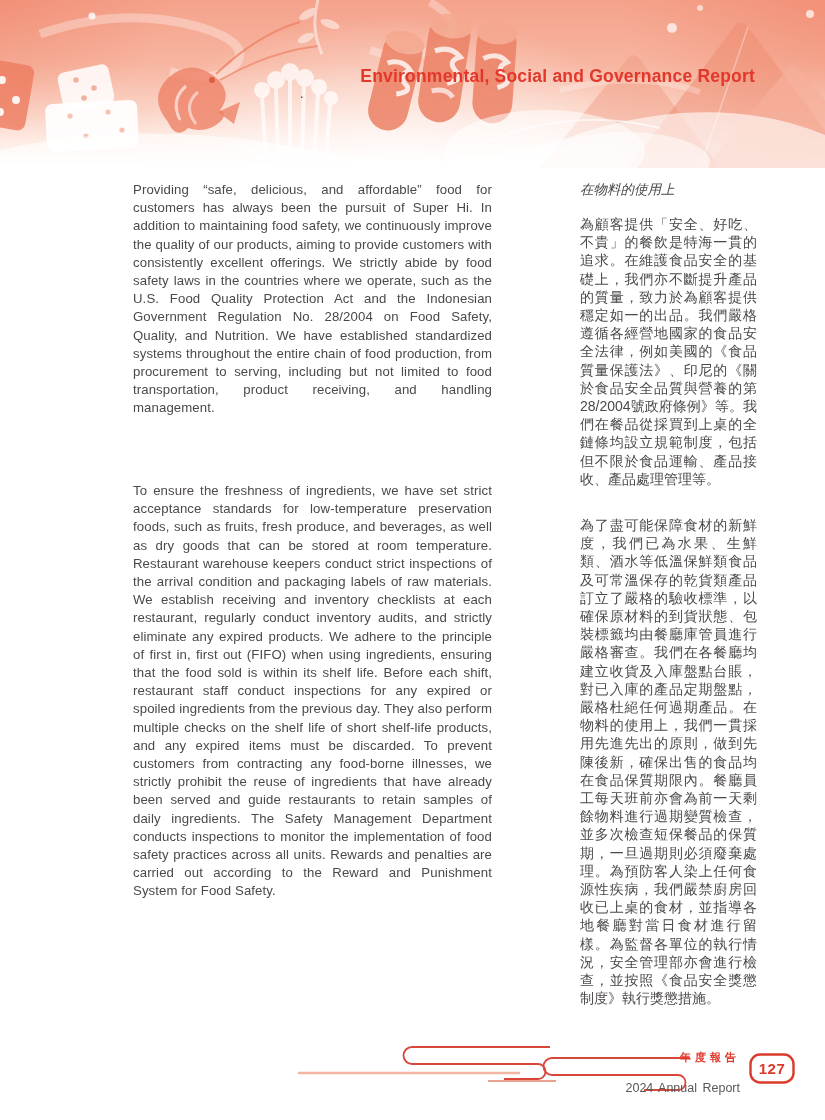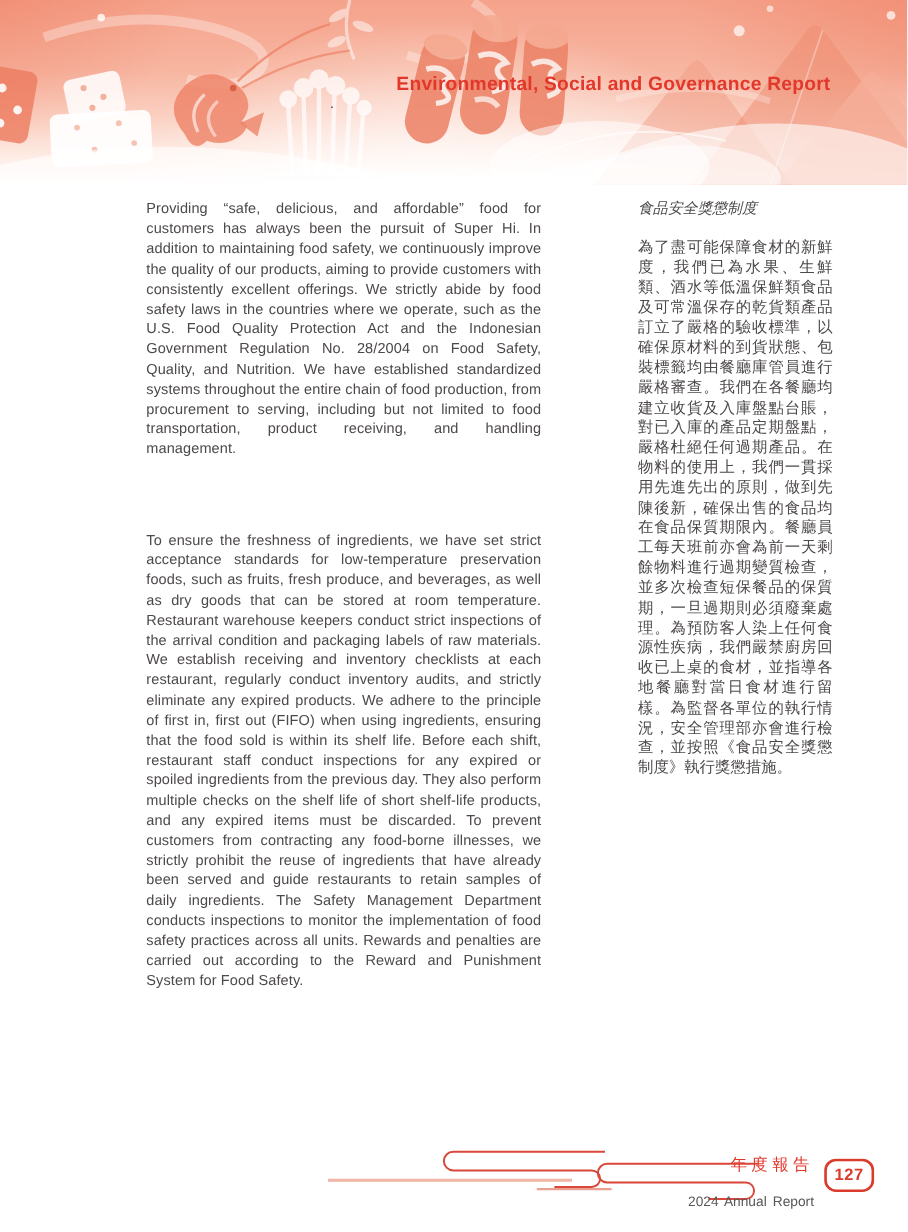--- a/index.html
+++ b/index.html
@@ -31,21 +31,21 @@
   .col-zh { left:580px; width:177px; }
   .col-heading { font-style:italic; font-size:13.5px; height:18px; margin-bottom:16px; white-space:nowrap; }
   .para-slot-1 { height:301px; }
   .para { text-align:justify; }
   .para-en { font-size:13.2px; line-height:18.2px; letter-spacing:.1px; }
   .para-zh { font-size:14px; line-height:18.2px; }
 
   
   .footer-cloud { position:absolute; left:298px; top:1040px; }
   .footer-text { position:absolute; right:85px; top:1050px; text-align:right; }
-  .footer-zh { font-size:15px; font-weight:normal; color:#e2382b; letter-spacing:4px;text-align:right; }
+  .footer-zh { font-size:11px; font-weight:bold; color:#e2382b; letter-spacing:4px;text-align:right; }
   .footer-en { font-size:12.5px; color:#595757; margin-top:16px; word-spacing:2px; }
   .page-badge { position:absolute; left:749px; top:1053px; width:46px; height:31px; }
   .page-badge svg { position:absolute; left:0; top:0; }
   .page-badge .num {
     position:absolute; left:0; top:0; width:46px; height:31px;
     display:flex; align-items:center; justify-content:center;
     font-size:15px; font-weight:bold; color:#da3b2d; letter-spacing:.5px;
   }
 </style>
 </head>
@@ -165,21 +165,24 @@
   </div>
 
   <div class="col col-en">
     <div class="para-slot-1">
       <p class="para para-en">Providing “safe, delicious, and affordable” food for customers has always been the pursuit of Super Hi. In addition to maintaining food safety, we continuously improve the quality of our products, aiming to provide customers with consistently excellent offerings. We strictly abide by food safety laws in the countries where we operate, such as the U.S. Food Quality Protection Act and the Indonesian Government Regulation No. 28/2004 on Food Safety, Quality, and Nutrition. We have established standardized systems throughout the entire chain of food production, from procurement to serving, including but not limited to food transportation, product receiving, and handling management.</p>
     </div>
     <p class="para para-en">To ensure the freshness of ingredients, we have set strict acceptance standards for low-temperature preservation foods, such as fruits, fresh produce, and beverages, as well as dry goods that can be stored at room temperature. Restaurant warehouse keepers conduct strict inspections of the arrival condition and packaging labels of raw materials. We establish receiving and inventory checklists at each restaurant, regularly conduct inventory audits, and strictly eliminate any expired products. We adhere to the principle of first in, first out (FIFO) when using ingredients, ensuring that the food sold is within its shelf life. Before each shift, restaurant staff conduct inspections for any expired or spoiled ingredients from the previous day. They also perform multiple checks on the shelf life of short shelf-life products, and any expired items must be discarded. To prevent customers from contracting any food-borne illnesses, we strictly prohibit the reuse of ingredients that have already been served and guide restaurants to retain samples of daily ingredients. The Safety Management Department conducts inspections to monitor the implementation of food safety practices across all units. Rewards and penalties are carried out according to the Reward and Punishment System for Food Safety.</p>
   </div>
 
   <div class="col col-zh">
-    <div class="col-heading">食品安全獎懲制度</div>
+    <div class="col-heading">在物料的使用上</div>
+    <div class="para-slot-1">
+      <p class="para para-zh">為顧客提供「安全、好吃、不貴」的餐飲是特海一貫的追求。在維護食品安全的基礎上，我們亦不斷提升產品的質量，致力於為顧客提供穩定如一的出品。我們嚴格遵循各經營地國家的食品安全法律，例如美國的《食品質量保護法》、印尼的《關於食品安全品質與營養的第28/2004號政府條例》等。我們在餐品從採買到上桌的全鏈條均設立規範制度，包括但不限於食品運輸、產品接收、產品處理管理等。</p>
+    </div>
     <p class="para para-zh">為了盡可能保障食材的新鮮度，我們已為水果、生鮮類、酒水等低溫保鮮類食品及可常溫保存的乾貨類產品訂立了嚴格的驗收標準，以確保原材料的到貨狀態、包裝標籤均由餐廳庫管員進行嚴格審查。我們在各餐廳均建立收貨及入庫盤點台賬，對已入庫的產品定期盤點，嚴格杜絕任何過期產品。在物料的使用上，我們一貫採用先進先出的原則，做到先陳後新，確保出售的食品均在食品保質期限內。餐廳員工每天班前亦會為前一天剩餘物料進行過期變質檢查，並多次檢查短保餐品的保質期，一旦過期則必須廢棄處理。為預防客人染上任何食源性疾病，我們嚴禁廚房回收已上桌的食材，並指導各地餐廳對當日食材進行留樣。為監督各單位的執行情況，安全管理部亦會進行檢查，並按照《食品安全獎懲制度》執行獎懲措施。</p>
   </div>
 
   <svg class="footer-cloud" width="392" height="56" viewBox="0 0 392 56">
     <path d="M0,33 H222" stroke="#f2b5a5" stroke-width="2.6" fill="none"></path>
     <path d="M190,41 H258" stroke="#eba191" stroke-width="2" fill="none"></path>
     <path d="M252,7 H114 a8.5,8.5 0 0 0 0,17 H240 a7.5,7.5 0 0 1 0,15 H206" stroke="#d9473a" stroke-width="1.8" fill="none"></path>
     <path d="M392,18 H254 a8.5,8.5 0 0 0 0,17 H380 a7.5,7.5 0 0 1 0,15 H346" stroke="#d9473a" stroke-width="1.8" fill="none"></path>
   </svg>
 

